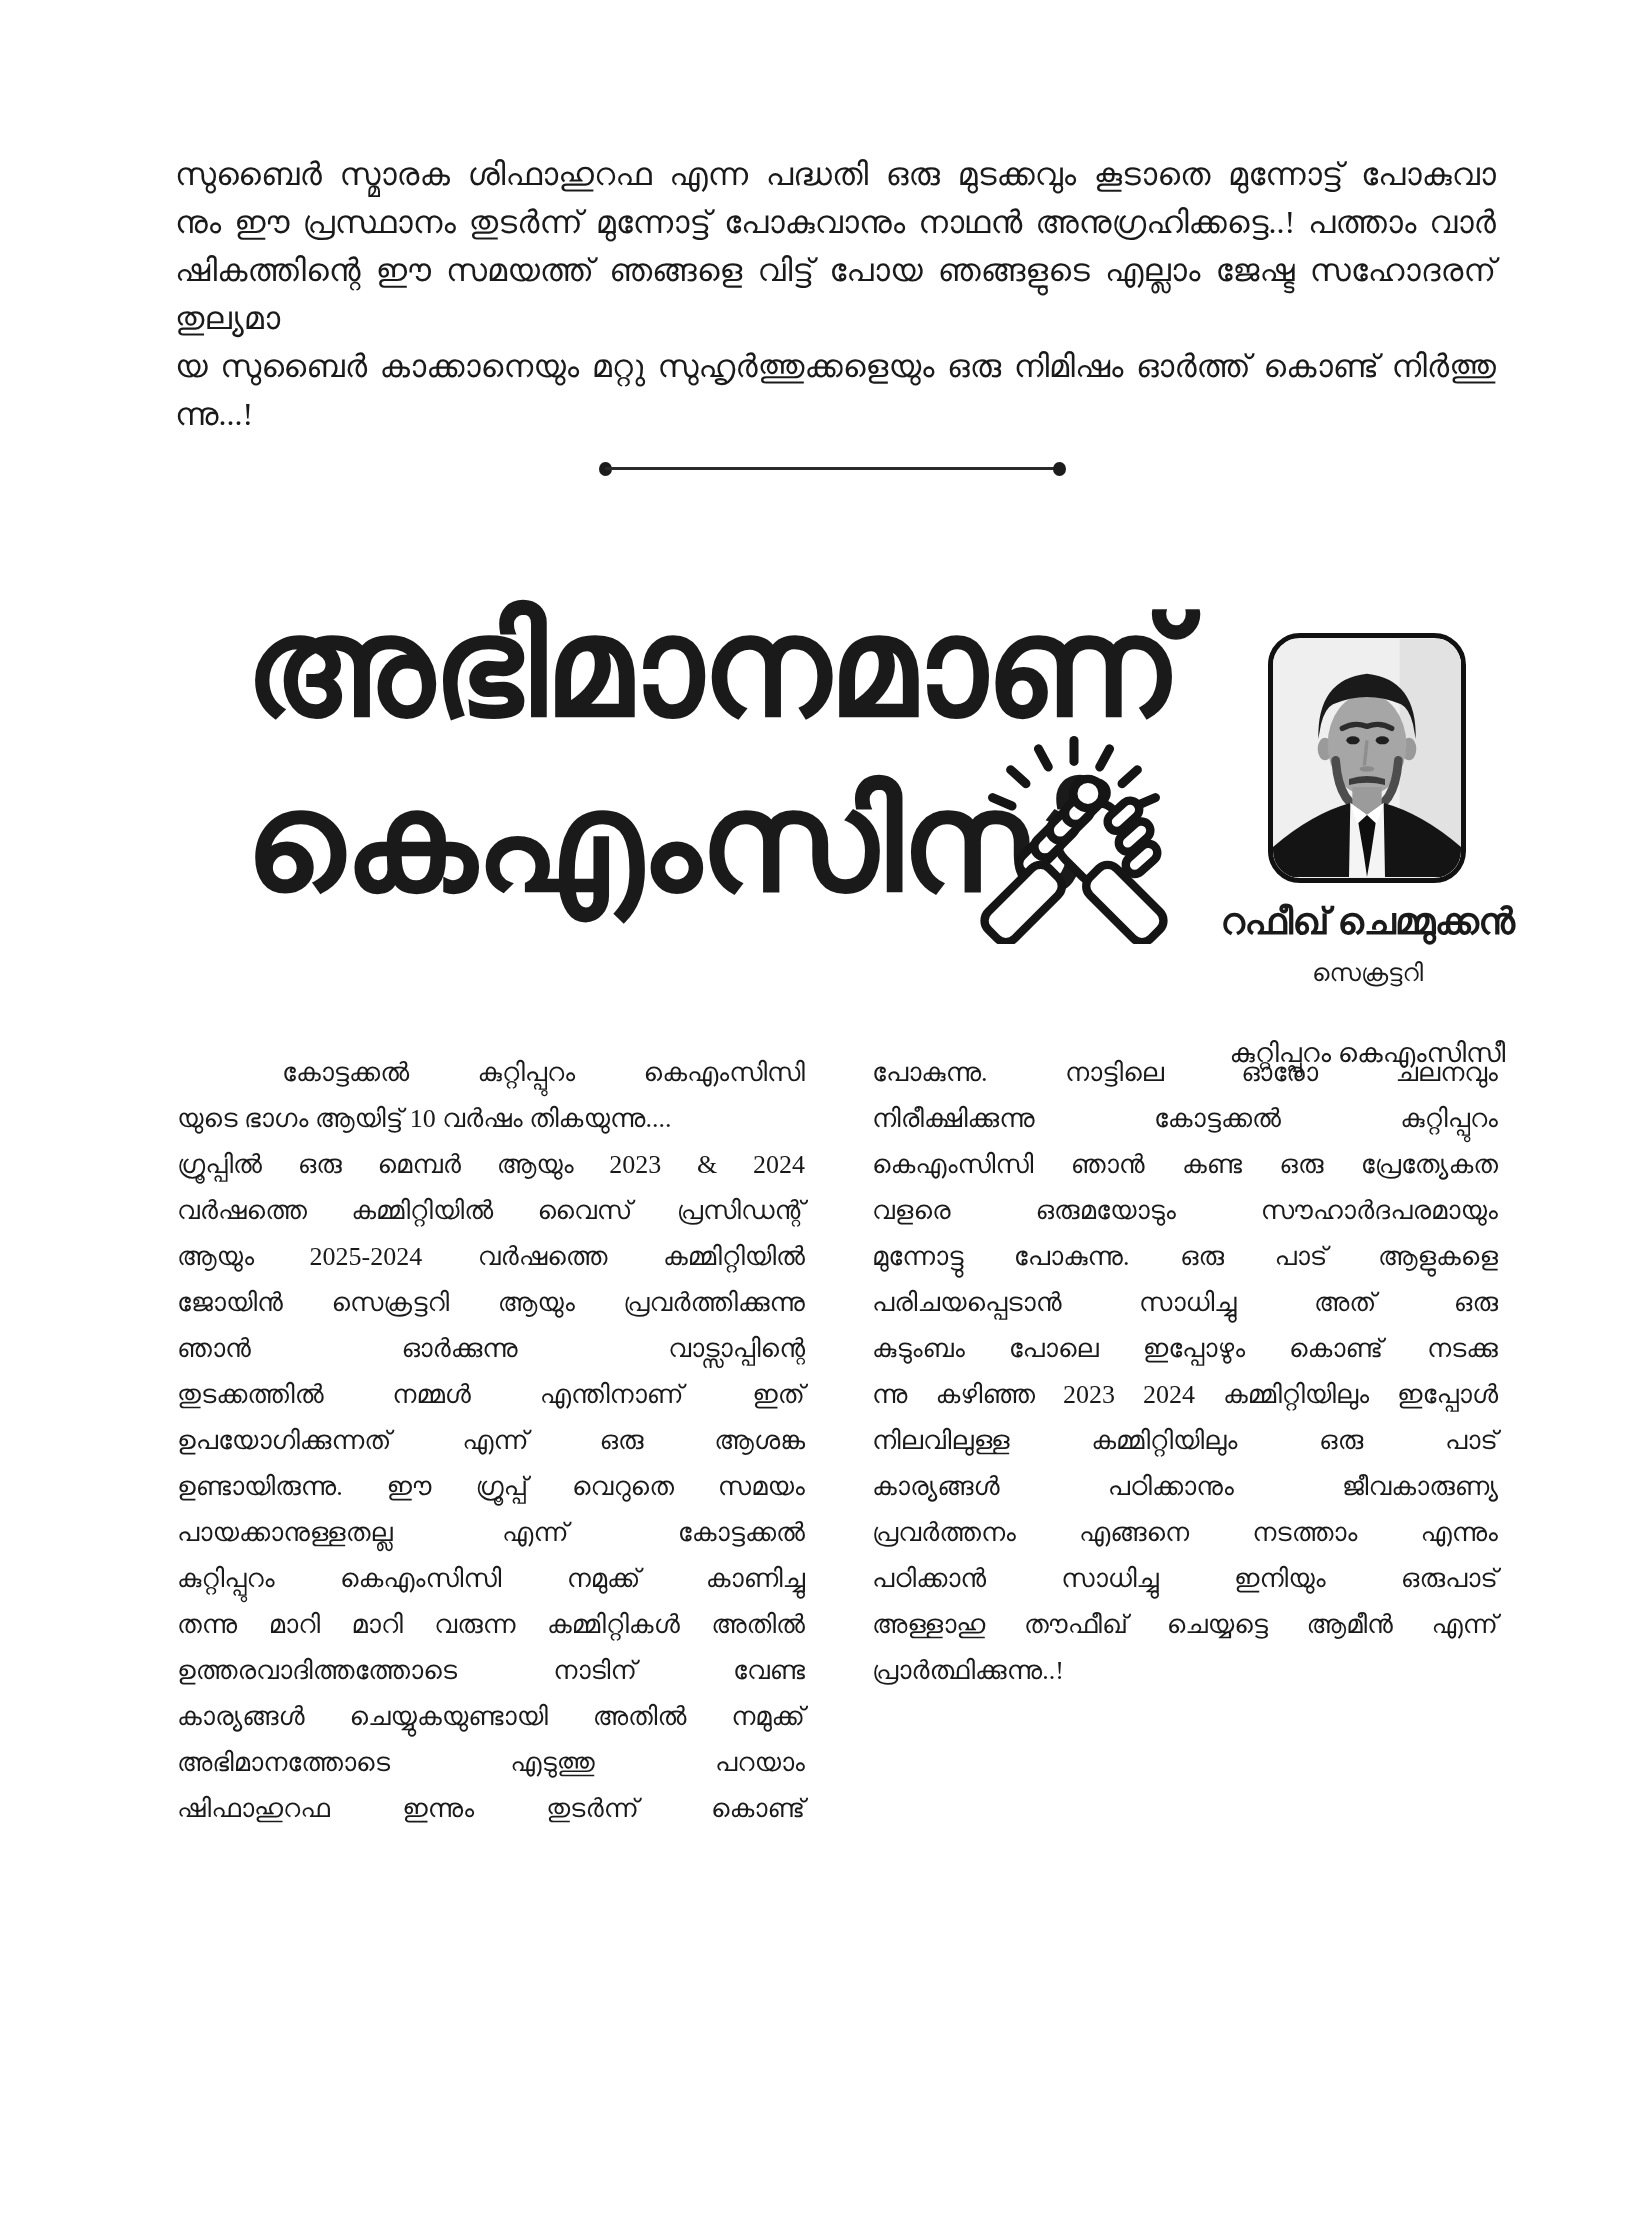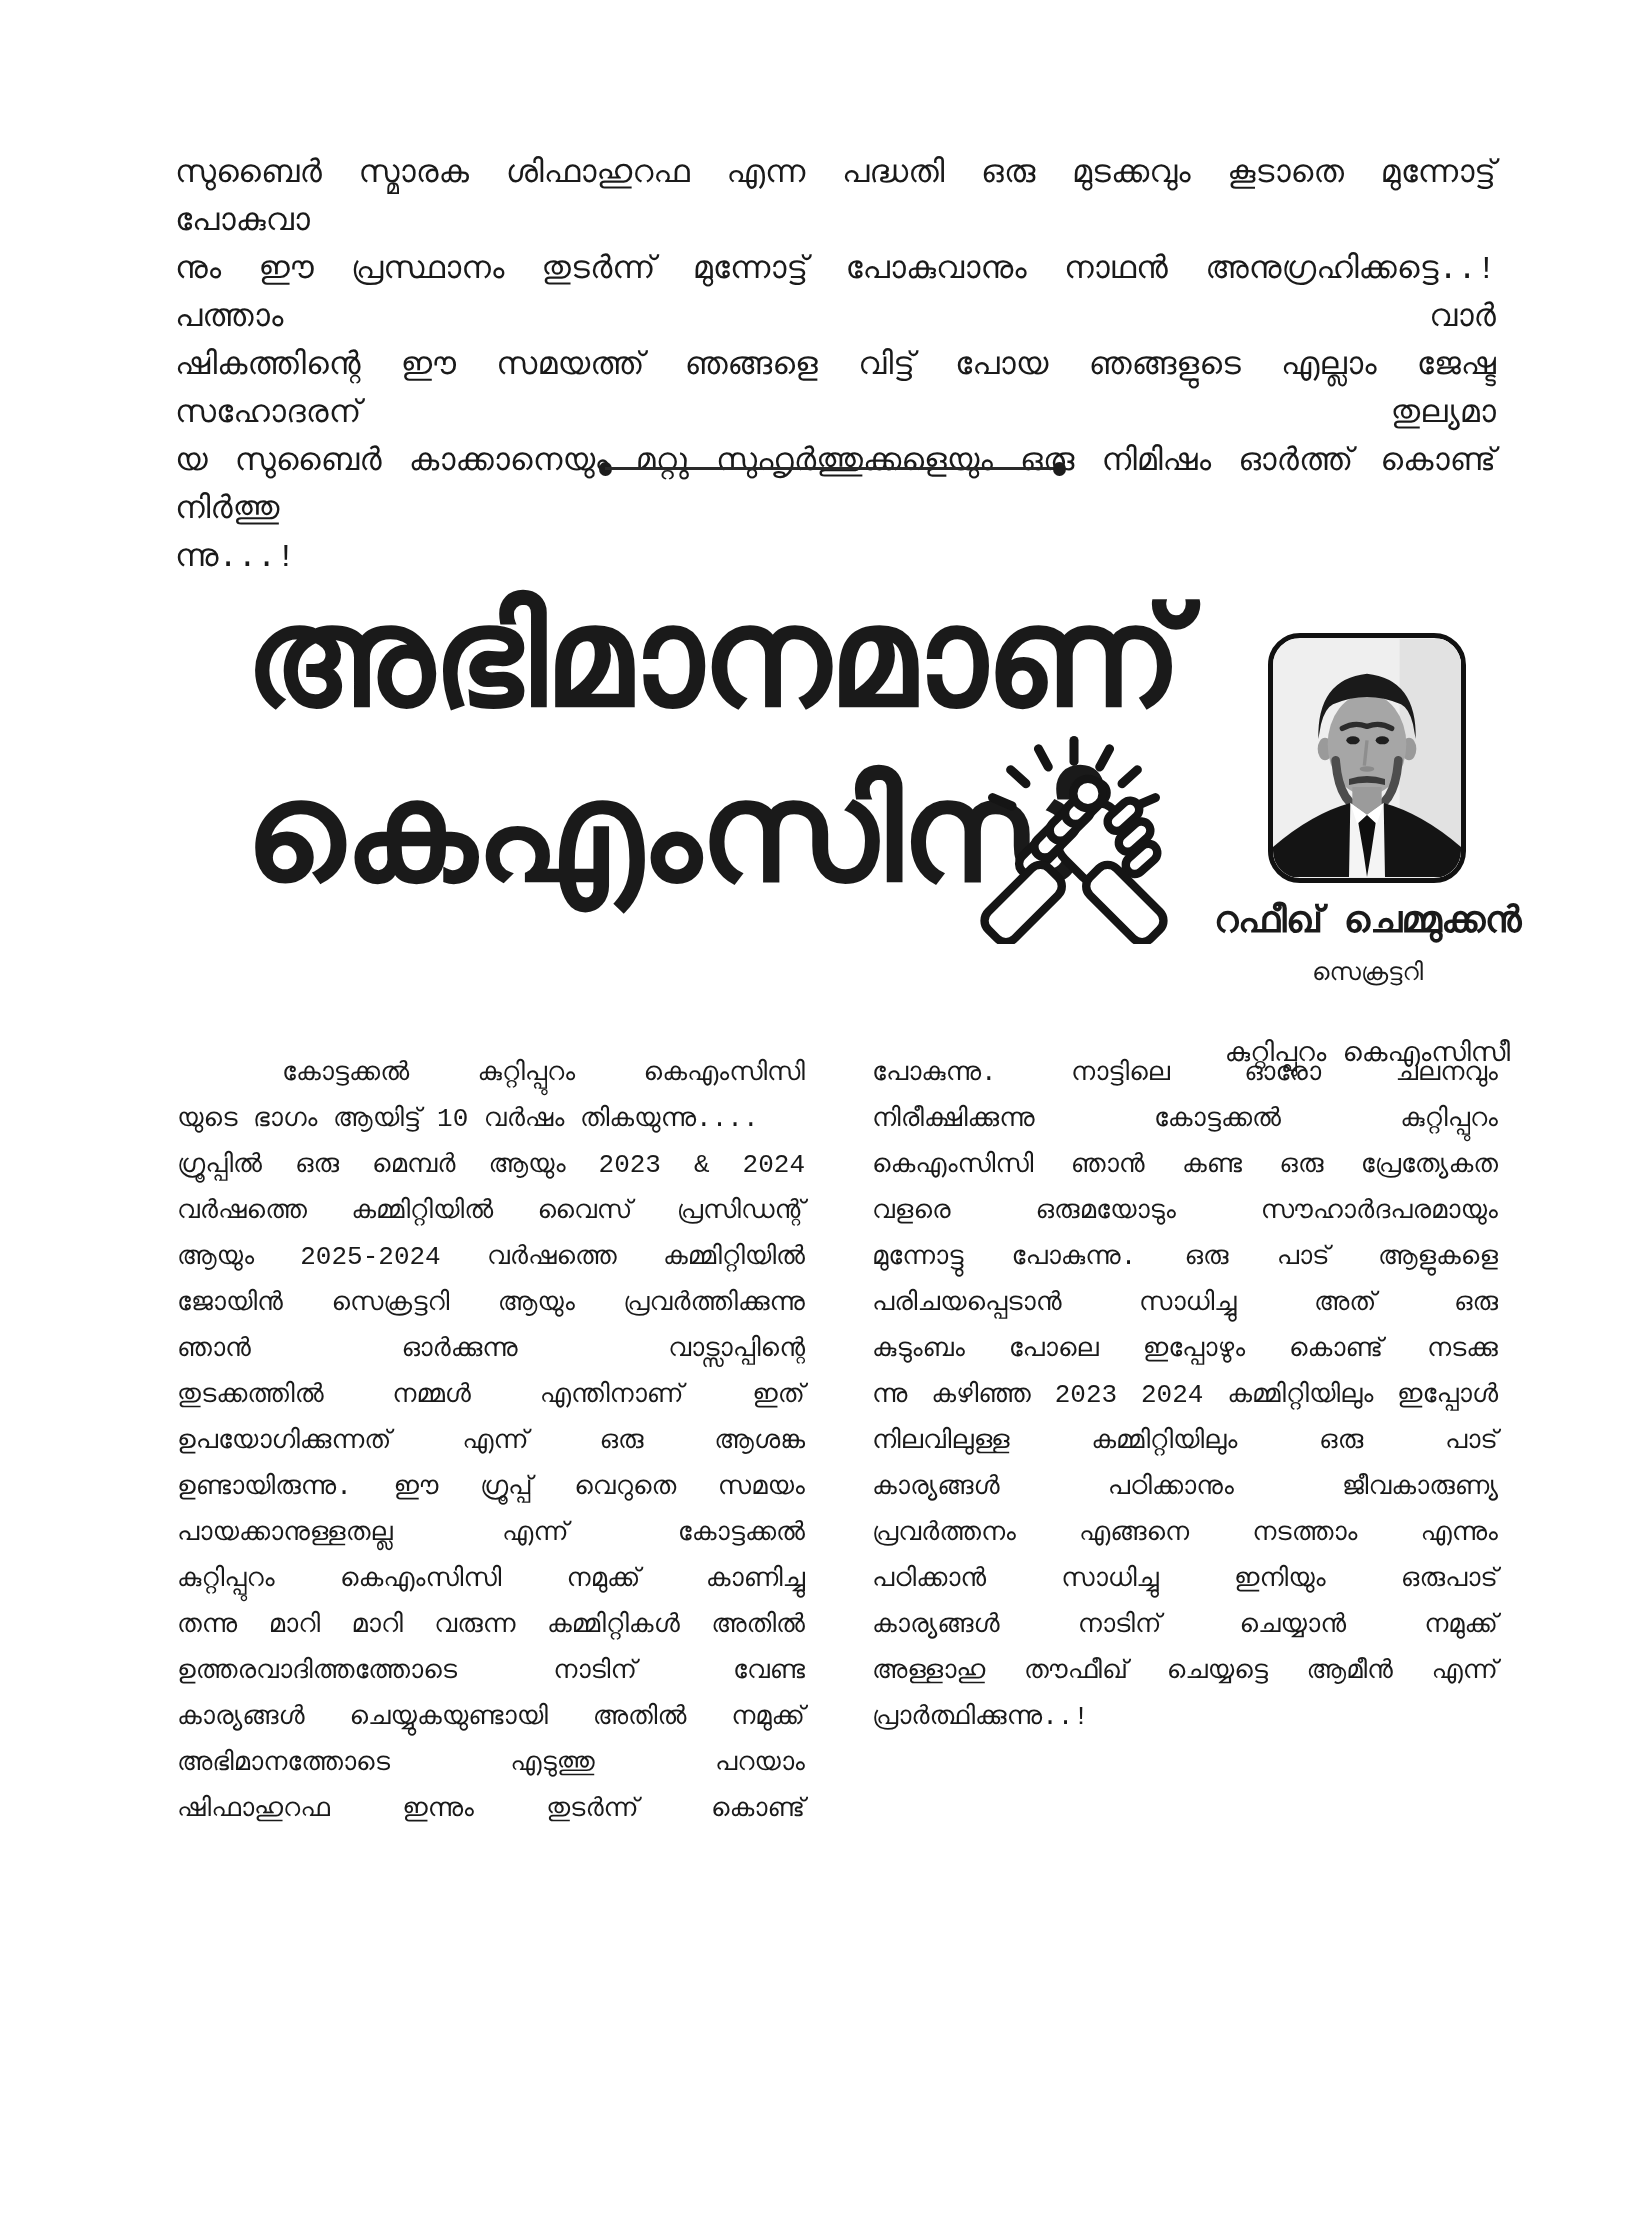--- a/index.html
+++ b/index.html
@@ -1,21 +1,21 @@
 <!DOCTYPE html>
 <html style="font-size:11.2px"><head>
 <meta charset="utf-8">
 <style>
   html,body{margin:0;padding:0;background:#ffffff;}
   .page{
     position:relative;
     width:1646px;height:2239px;
     background:#ffffff;
     color:#1a1a1a;
-    font-family:Liberation Mono, monospace;
+    font-family:Liberation Serif, serif;
     overflow:hidden;
   }
   
   .intro{
     position:absolute;left:175px;top:150px;width:1321px;
     font-size:32px;line-height:48px;font-weight:500;
   }
   
   .tline{
     text-align:justify;
@@ -173,19 +173,18 @@
       <div class="tline">കെഎംസിസി ഞാൻ കണ്ട ഒരു പ്രേത്യേകത</div>
       <div class="tline">വളരെ ഒരുമയോടും സൗഹാർദപരമായും</div>
       <div class="tline">മുന്നോട്ടു പോകുന്നു. ഒരു പാട് ആളുകളെ</div>
       <div class="tline">പരിചയപ്പെടാൻ സാധിച്ചു അത് ഒരു</div>
       <div class="tline">കുടുംബം പോലെ ഇപ്പോഴും കൊണ്ട് നടക്കു</div>
       <div class="tline">ന്നു കഴിഞ്ഞ 2023 2024 കമ്മിറ്റിയിലും ഇപ്പോൾ</div>
       <div class="tline">നിലവിലുള്ള കമ്മിറ്റിയിലും ഒരു പാട്</div>
       <div class="tline">കാര്യങ്ങൾ പഠിക്കാനും ജീവകാരുണ്യ</div>
       <div class="tline">പ്രവർത്തനം എങ്ങനെ നടത്താം എന്നും</div>
       <div class="tline">പഠിക്കാൻ സാധിച്ചു ഇനിയും ഒരുപാട്</div>
-      <div class="tline">കാര്യങ്ങൾ നാടിന് ചെയ്യാൻ നമുക്ക്</div>
       <div class="tline">അള്ളാഹു തൗഫീഖ് ചെയ്യട്ടെ ആമീൻ എന്ന്</div>
       <div class="tline noj">പ്രാർത്ഥിക്കുന്നു..!</div>
     </div>
 
 </div>
 
 
 </body></html>

